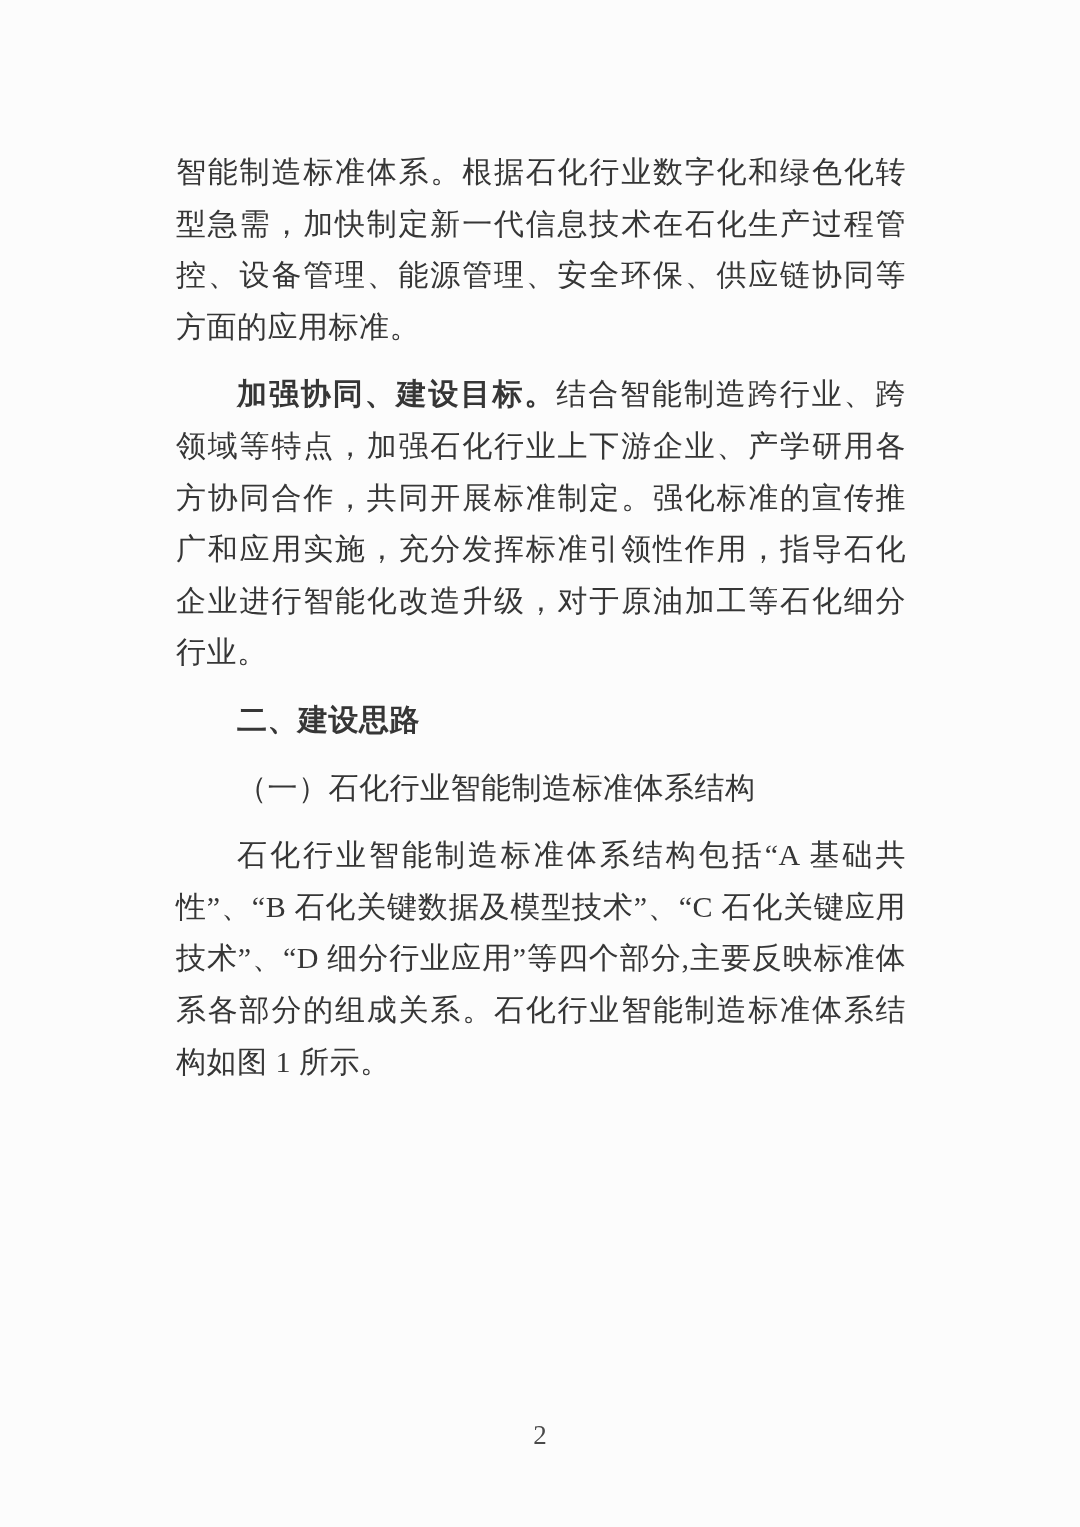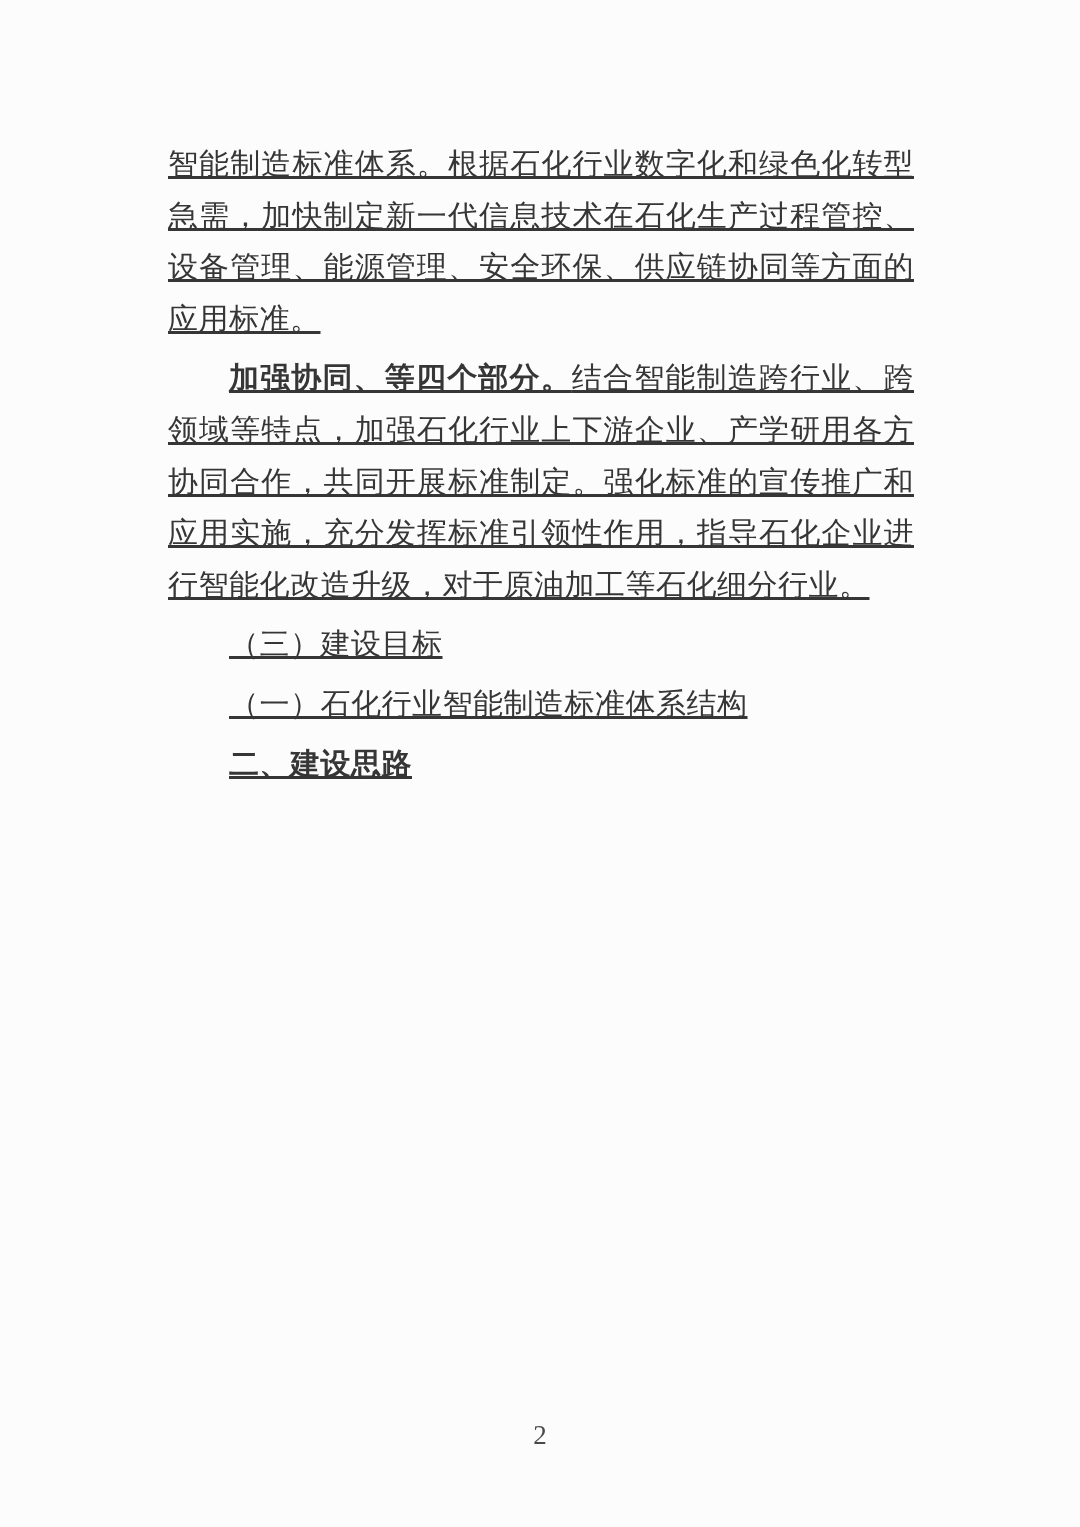--- a/index.html
+++ b/index.html
@@ -16,26 +16,25 @@
     font-family: "Liberation Serif", "DejaVu Serif", serif;
     overflow: hidden;
   }
   .content {
     position: absolute;
     left: 160px;
     top: 130px;
     width: 762px;
   }
   .content p {
-    margin: 8px;
+    margin: 16px;
     font-size: 30px;
     line-height: 51.6px;
     text-align: justify;
     letter-spacing: 0.5px;
-    text-decoration: underline;
   }
   .indent {
     text-indent: 61px;
   }
   .no-indent {
     text-indent: 0;
   }
   .lead-bold {
     font-weight: 700;
     font-family: "Liberation Sans", "DejaVu Sans", sans-serif;
@@ -61,27 +60,27 @@
 </style>
 </head>
 <body>
 
 <div class="page">
 
   <main class="content">
 
     <p class="no-indent">智能制造标准体系。根据石化行业数字化和绿色化转型急需，加快制定新一代信息技术在石化生产过程管控、设备管理、能源管理、安全环保、供应链协同等方面的应用标准。</p>
 
-    <p class="indent"><span class="lead-bold">加强协同、等四个部分。</span><span>结合智能制造跨行业、跨领域等特点，加强石化行业上下游企业、产学研用各方协同合作，共同开展标准制定。强化标准的宣传推广和应用实施，充分发挥标准引领性作用，指导石化企业进行智能化改造升级，对于原油加工等石化细分行业。</span></p>
+    <p class="indent"><span class="lead-bold">加强协同、建设目标。</span><span>结合智能制造跨行业、跨领域等特点，加强石化行业上下游企业、产学研用各方协同合作，共同开展标准制定。强化标准的宣传推广和应用实施，充分发挥标准引领性作用，指导石化企业进行智能化改造升级，对于原油加工等石化细分行业。</span></p>
 
-    <p class="indent kai-heading">（三）建设目标</p>
 
+
+    <p class="indent hei-heading">二、建设思路</p>
 
     <p class="indent kai-heading">（一）石化行业智能制造标准体系结构</p>
 
-    <p class="indent hei-heading">二、建设思路</p>
-
+    <p class="indent">石化行业智能制造标准体系结构包括“A 基础共性”、“B 石化关键数据及模型技术”、“C 石化关键应用技术”、“D 细分行业应用”等四个部分,主要反映标准体系各部分的组成关系。石化行业智能制造标准体系结构如图 1 所示。</p>
 
   </main>
 
   <footer class="page-number">2</footer>
 
 </div>
 
 </body></html>

